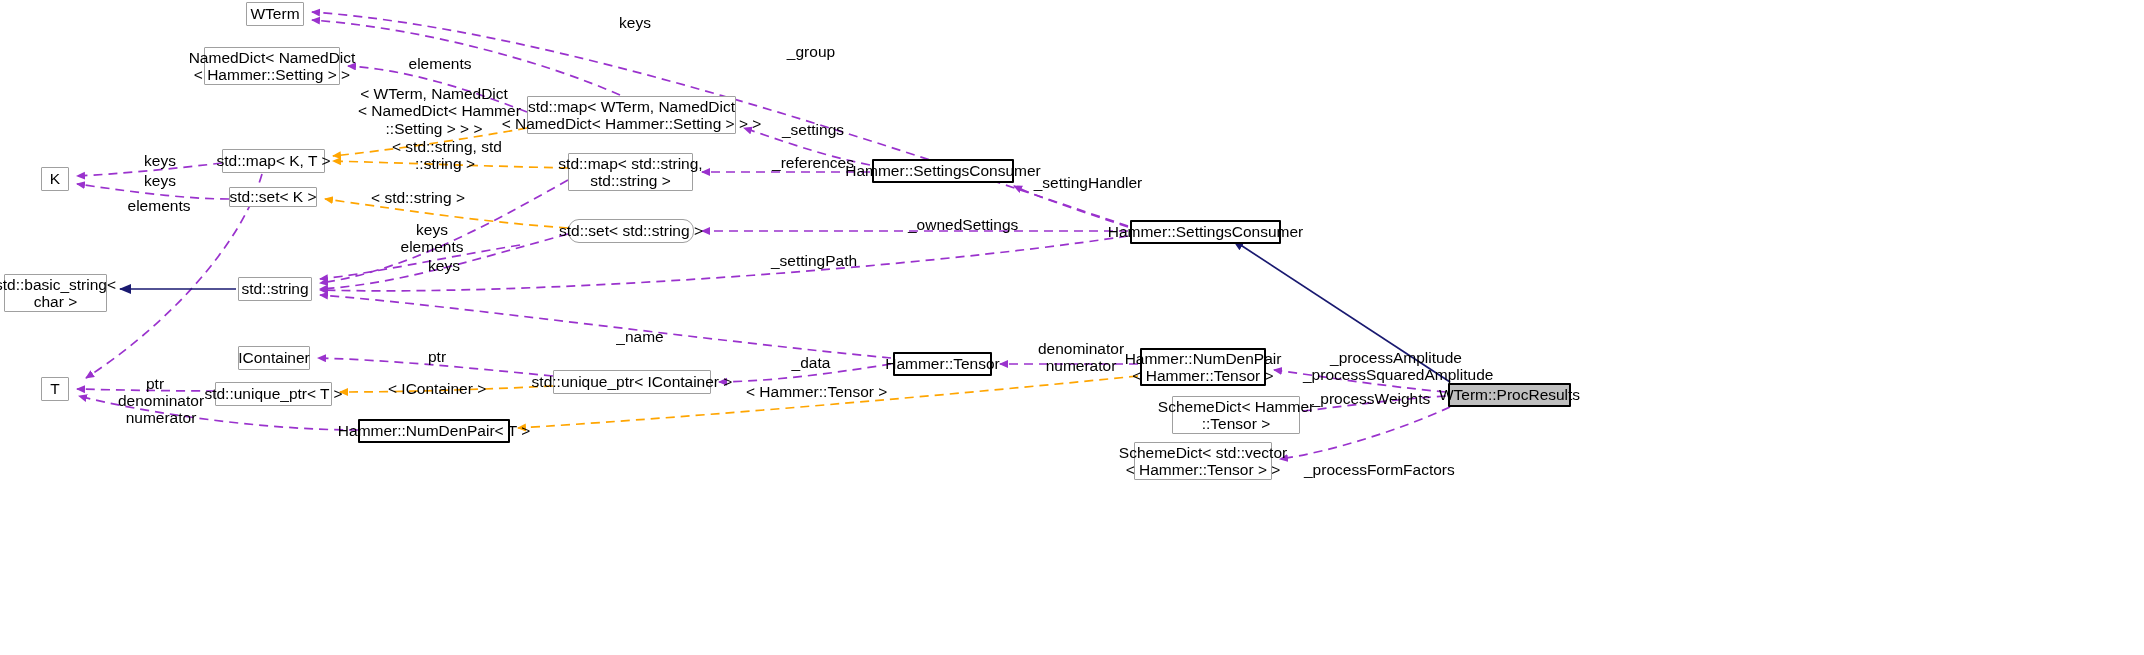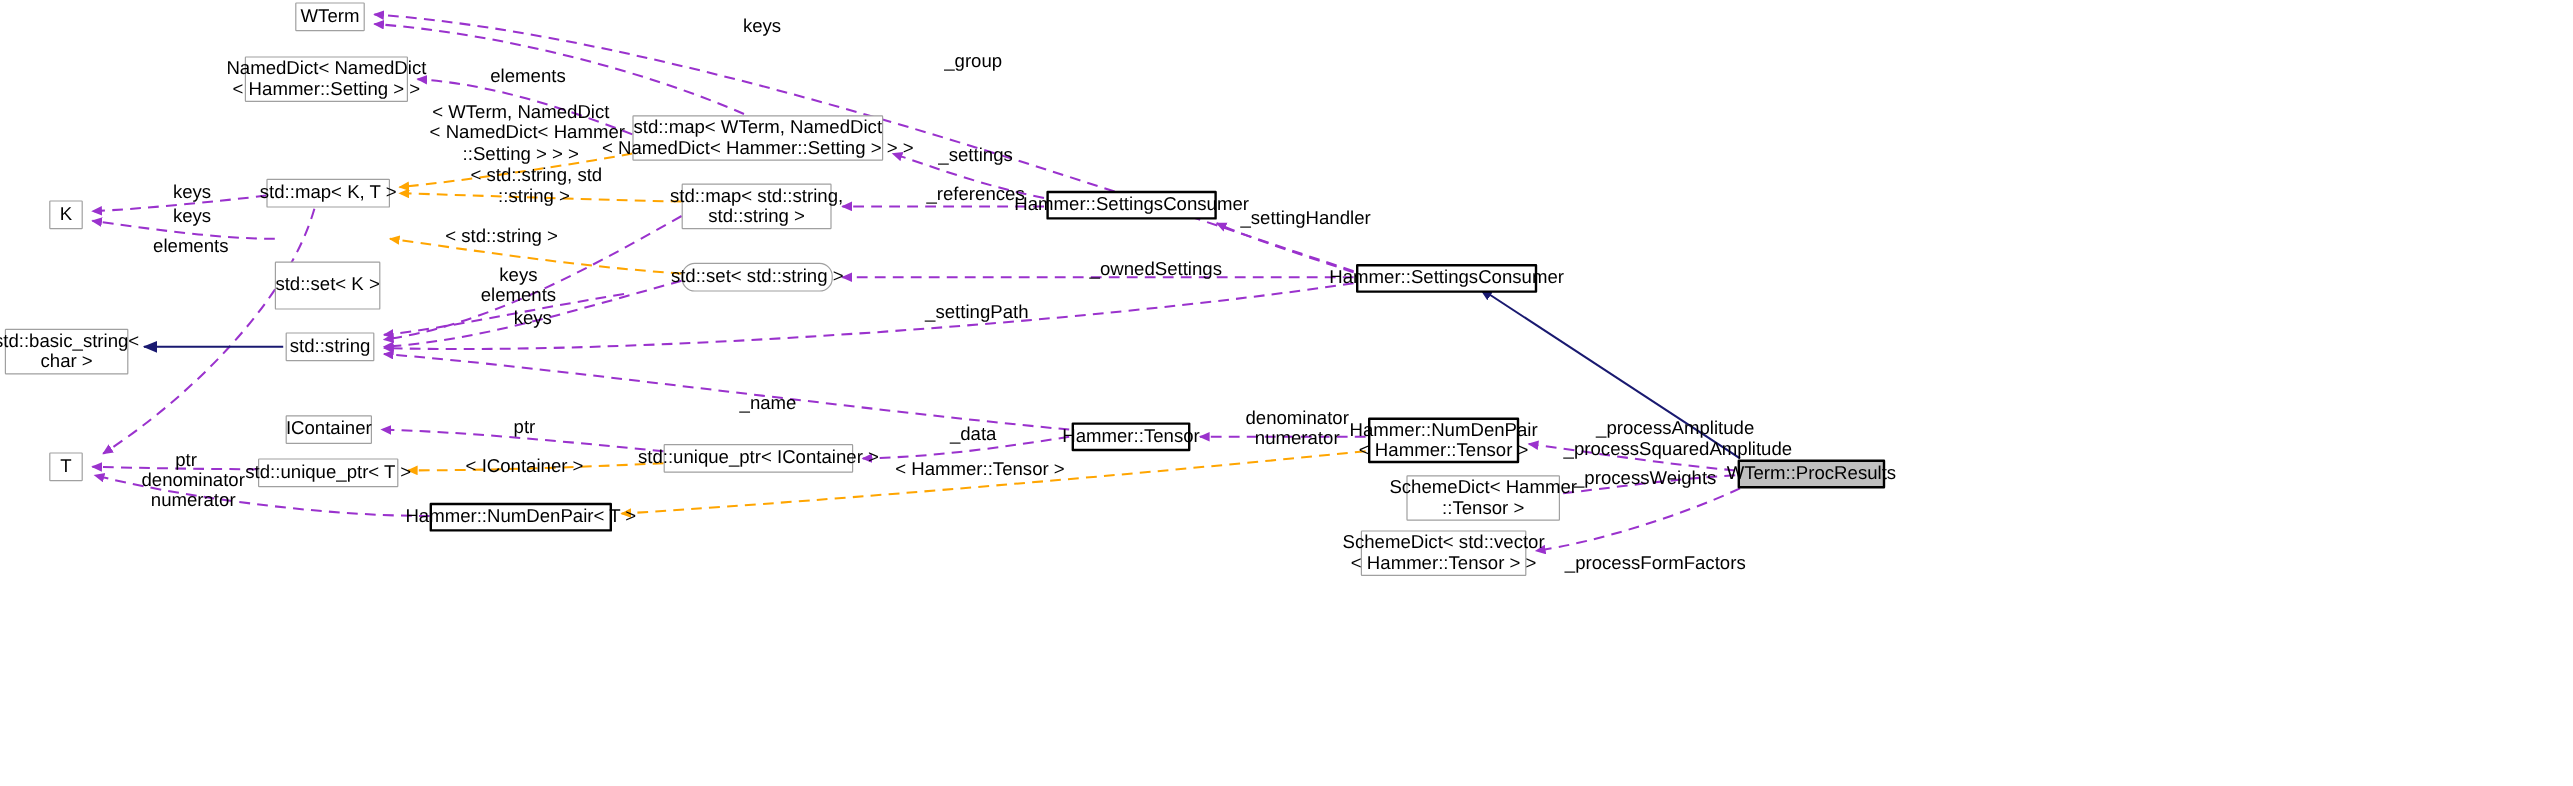--- a/index.html
+++ b/index.html
@@ -144,21 +144,21 @@
   <div class="node" style="left:204px;top:47px;width:136px;height:38px;">NamedDict&lt; NamedDict
 &lt; Hammer::Setting &gt; &gt;</div>
 
   <div class="node" style="left:527px;top:96px;width:209px;height:38px;">std::map&lt; WTerm, NamedDict
 &lt; NamedDict&lt; Hammer::Setting &gt; &gt; &gt;</div>
 
   <div class="node" style="left:222px;top:149px;width:103px;height:24px;">std::map&lt; K, T &gt;</div>
 
   <div class="node" style="left:41px;top:167px;width:28px;height:24px;">K</div>
 
-  <div class="node" style="left:229px;top:187px;width:88px;height:40px;margin-top:31px;">std::set&lt; K &gt;</div>
+  <div class="node" style="left:229px;top:187px;width:88px;height:20px;">std::set&lt; K &gt;</div>
 
   <div class="node" style="left:568px;top:153px;width:125px;height:38px;">std::map&lt; std::string,
 std::string &gt;</div>
 
   <div class="node thick" style="left:872px;top:159px;width:142px;height:24px;">Hammer::SettingsConsumer</div>
 
   <div class="node" style="left:568px;top:219px;width:126px;height:24px;border-radius:11px;">std::set&lt; std::string &gt;</div>
 
   <div class="node thick" style="left:1130px;top:220px;width:151px;height:24px;">Hammer::SettingsConsumer</div>
 

